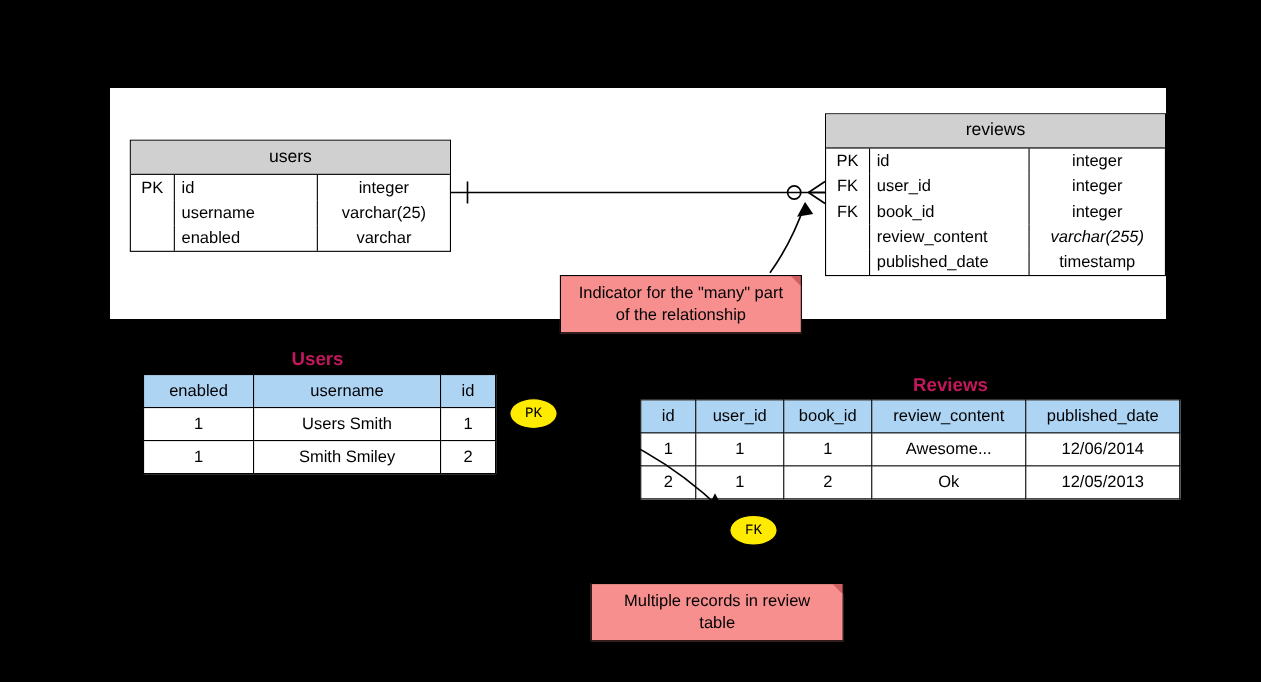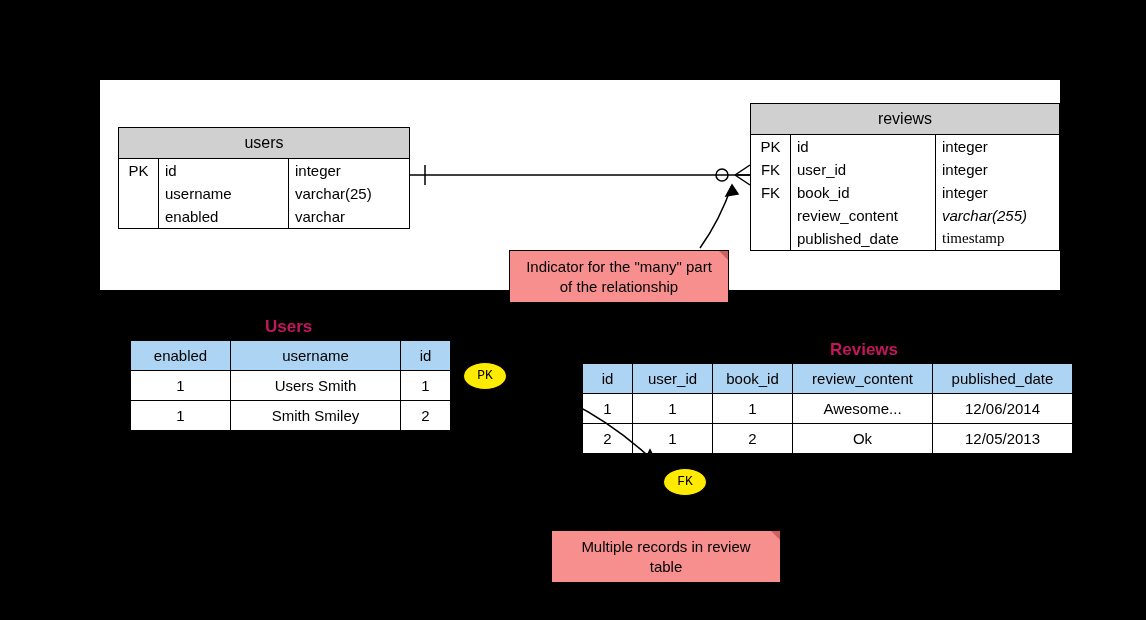--- a/index.html
+++ b/index.html
@@ -35,21 +35,21 @@
     border-bottom: 1.5px solid #000;
     font-size: 16px;
   }
   .entity-row { display: flex; }
   .entity-row > div {
     padding: 3px 6px;
     border-top: none;
   }
   .col-key { width: 40px; border-right: 1.5px solid #000; text-align: center; }
   .col-name { width: 130px; border-right: 1.5px solid #000; }
-  .col-type { width: 120px; }
+  .col-type { width: 120px; text-align: center; }
 
   
   .data-title {
     position: absolute;
     font-weight: bold;
     color: #c2185b;
     font-size: 17px;
   }
   .data-table {
     position: absolute;
@@ -166,21 +166,21 @@
         <div class="col-type" style="width: 123px;">integer</div>
       </div>
       <div class="entity-row">
         <div class="col-key"></div>
         <div class="col-name" style="width: 145px;">review_content</div>
         <div class="col-type" style="width: 123px; font-style: italic;">varchar(255)</div>
       </div>
       <div class="entity-row">
         <div class="col-key"></div>
         <div class="col-name" style="width: 145px;">published_date</div>
-        <div class="col-type" style="width: 123px; font-family: Liberation Serif, serif;">timestamp</div>
+        <div class="col-type" style="width: 123px;">timestamp</div>
       </div>
     </div>
 </div>
 
 <div class="callout" style="left:509px; top:250px; width:220px;">Indicator for the "many" part of the relationship</div>
 
 <div class="data-title" style="left:265px; top:317px;">Users</div>
 <table class="data-table" style="left:130px; top:340px;" id="tbl-users">
     <thead>
       <tr>
@@ -229,21 +229,21 @@
         <td>1</td>
         <td>2</td>
         <td>Ok</td>
         <td>12/05/2013</td>
       </tr>
     </tbody>
   </table>
 
 <div class="badge" style="left:663px; top:468px;">FK</div>
 
-<div class="callout" style="left:551px; top:530px; width:230px;">Multiple records in review table</div>
+<div class="callout" style="left:537px; top:530px; width:230px;">Multiple records in review table</div>
 
 <svg class="overlay">
 
   <g stroke="#000" stroke-width="1.5" fill="none">
     <line x1="410" y1="175" x2="750" y2="175"></line>
 
     <line x1="425" y1="165" x2="425" y2="185"></line>
 
     <line x1="735" y1="175" x2="750" y2="165"></line>
     <line x1="735" y1="175" x2="750" y2="175"></line>

